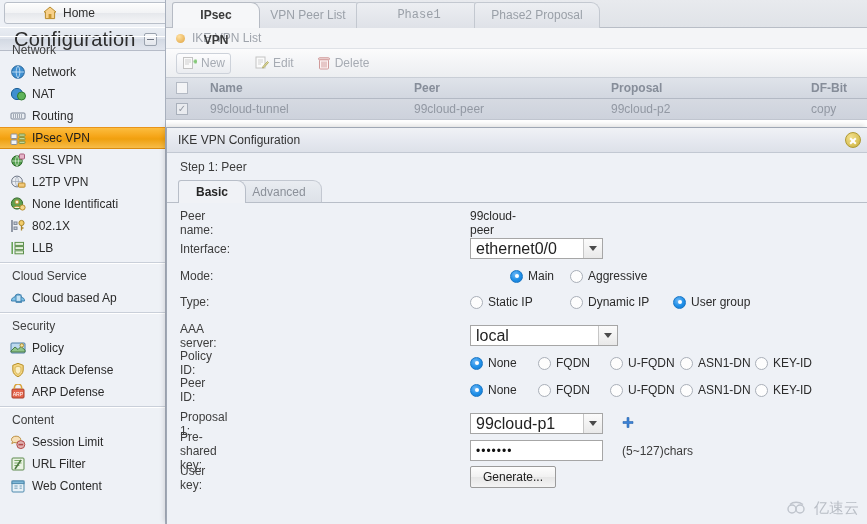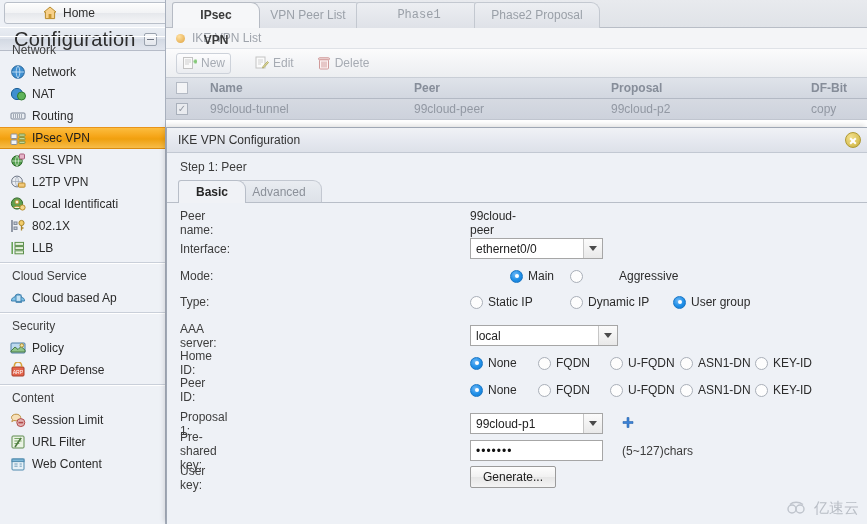--- a/index.html
+++ b/index.html
@@ -183,21 +183,21 @@
     position:absolute; left:0; top:74px; right:0; height:1px; background:#b8bec8;
   }
 
   .form { position:absolute; left:0; top:75px; right:0; bottom:0; background:#eef1f6; }
   .frow { position:absolute; left:0; height:26px; display:flex; align-items:center; }
   .flabel { position:absolute; left:13px; font-size:12px; color:#3d3d3d; }
   .fval   { position:absolute; left:303px; font-size:12px; color:#2b2b2b; }
 
   .sel {
     position:absolute; height:21px; border:1px solid #a6a6a6;
-    background:#fff; font-size:12px; color:#222;
+    background:#fff; font-size:16px; color:#222;
     display:flex; align-items:center; padding-left:5px;
   }
   .sel .arrowbox {
     position:absolute; right:0; top:0; bottom:0; width:19px;
     border-left:1px solid #c6c6c6;
     background: linear-gradient(to bottom,#fbfbfb,#e9e9e9);
     display:flex; align-items:center; justify-content:center;
   }
   .caret {
     width:0;height:0;border-left:4px solid transparent;border-right:4px solid transparent;
@@ -313,21 +313,21 @@
             </svg></span>
           <span>L2TP VPN</span>
         </div>
         <div class="nav-item">
           <span class="ico"><svg width="16" height="16" viewBox="0 0 16 16">
               <circle cx="7" cy="7.5" r="5.6" fill="#5fa04f" stroke="#34692b"></circle>
               <circle cx="7" cy="6" r="2" fill="#fdf3d8" stroke="#b58e2e"></circle>
               <path d="M3.6 12c1-2.4 5.8-2.4 6.8 0" fill="#fdf3d8" stroke="#b58e2e"></path>
               <circle cx="12.5" cy="11.5" r="2.6" fill="#f4d68a" stroke="#b58e2e"></circle>
             </svg></span>
-          <span>Local Identificati</span>
+          <span>None Identificati</span>
         </div>
         <div class="nav-item">
           <span class="ico"><svg width="16" height="16" viewBox="0 0 16 16">
               <path d="M2 2v12" stroke="#7b8494" stroke-width="1.6"></path>
               <rect x="4" y="4" width="3" height="2.4" fill="#cfd6e0" stroke="#7b8494"></rect>
               <rect x="4" y="9" width="3" height="2.4" fill="#cfd6e0" stroke="#7b8494"></rect>
               <circle cx="11.5" cy="5" r="2.6" fill="#f2cc6b" stroke="#ab862a"></circle>
               <path d="M11.5 7.4v5M11.5 10h2" stroke="#ab862a" stroke-width="1.3"></path>
             </svg></span>
           <span>802.1X</span>
@@ -353,20 +353,27 @@
         </div>
         <div class="nav-sep"></div>
         <div class="nav-group-title">Security</div>
         <div class="nav-item">
           <span class="ico"><svg width="16" height="16" viewBox="0 0 16 16">
               <rect x="1" y="3" width="14" height="10" rx="1" fill="#bcd9ef" stroke="#4d7fa6"></rect>
               <path d="M1 11l4-4 3 2.5 3-3 4 3.5v2H1z" fill="#8fc48a" stroke="#4a7c46"></path>
               <circle cx="11.8" cy="5.4" r="1.8" fill="#f2e2a0" stroke="#ac8f32"></circle>
             </svg></span>
           <span>Policy</span>
+        </div>
+        <div class="nav-item">
+          <span class="ico"><svg width="16" height="16" viewBox="0 0 16 16">
+              <path d="M8 1.3 L13.2 3.3 V8 C13.2 11.4 10.6 13.6 8 14.7 C5.4 13.6 2.8 11.4 2.8 8 V3.3 Z" fill="#f5d784" stroke="#b78f28"></path>
+              <path d="M8 4.2 L10.9 5.3 V8.2 C10.9 10.2 9.5 11.6 8 12.3 C6.5 11.6 5.1 10.2 5.1 8.2 V5.3 Z" fill="#fbefc4" stroke="#c9a33e" stroke-width=".7"></path>
+            </svg></span>
+          <span>Attack Defense</span>
         </div>
         <div class="nav-item">
           <span class="ico"><svg width="16" height="16" viewBox="0 0 16 16">
               <rect x="2" y="5" width="12" height="9" rx="1" fill="#e4654d" stroke="#a83c28"></rect>
               <path d="M4.4 5V3.6a3.6 3.6 0 0 1 7.2 0V5" fill="none" stroke="#d8a23c" stroke-width="1.6"></path>
               <text x="8" y="11.6" font-size="5.2" text-anchor="middle" fill="#fff" font-family="Liberation Sans">ARP</text>
             </svg></span>
           <span>ARP Defense</span>
         </div>
         <div class="nav-sep"></div>
@@ -497,21 +504,21 @@
             </span>
         </span>
       </div>
 
       <div class="frow" style="top:60px;">
         <span class="flabel">Mode:</span>
         <span class="radio on" style="left:303px;padding-left:40px;">
           <i class="rdot"></i>
           <span>Main</span>
         </span>
-        <span class="radio" style="left:403px;gap:31px;">
+        <span class="radio" style="left:403px;">
           <i class="rdot"></i>
           <span>Aggressive</span>
         </span>
       </div>
 
       <div class="frow" style="top:86px;">
         <span class="flabel">Type:</span>
         <span class="radio" style="left:303px;">
           <i class="rdot"></i>
           <span>Static IP</span>
@@ -530,21 +537,21 @@
         <span class="flabel">AAA server:</span>
         <span class="sel" style="left:303px; top:2px; width:148px;">
           <span>local</span>
           <span class="arrowbox">
               <i class="caret"></i>
             </span>
         </span>
       </div>
 
       <div class="frow" style="top:147px;">
-        <span class="flabel">Home ID:</span>
+        <span class="flabel">Policy ID:</span>
         <span class="radio on" style="left:303px;">
           <i class="rdot"></i>
           <span>None</span>
         </span>
         <span class="radio" style="left:371px;">
           <i class="rdot"></i>
           <span>FQDN</span>
         </span>
         <span class="radio" style="left:443px;">
           <i class="rdot"></i>

